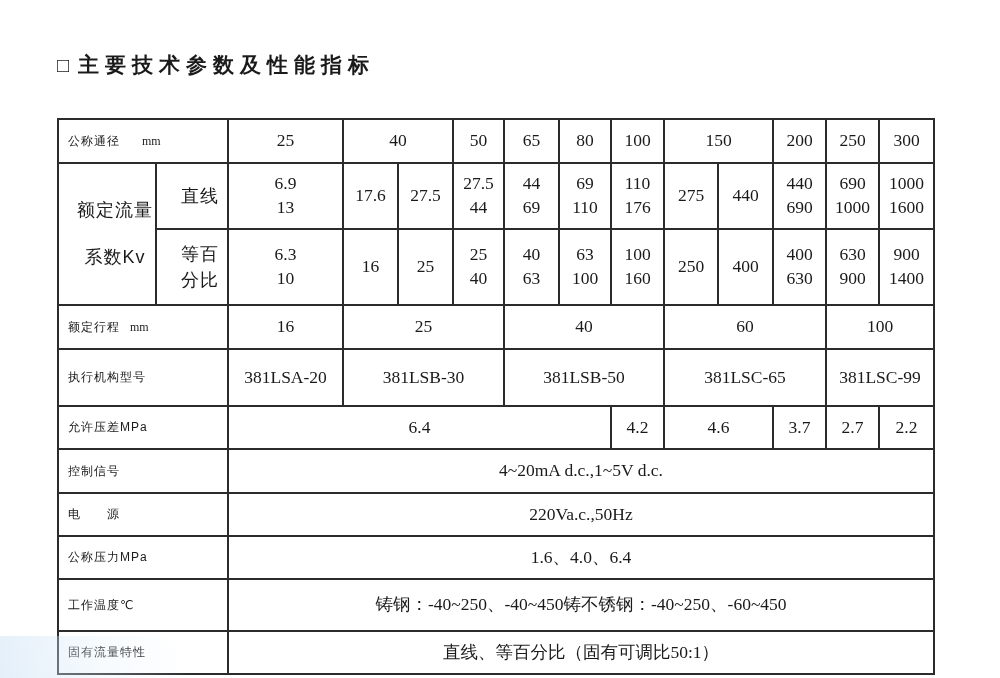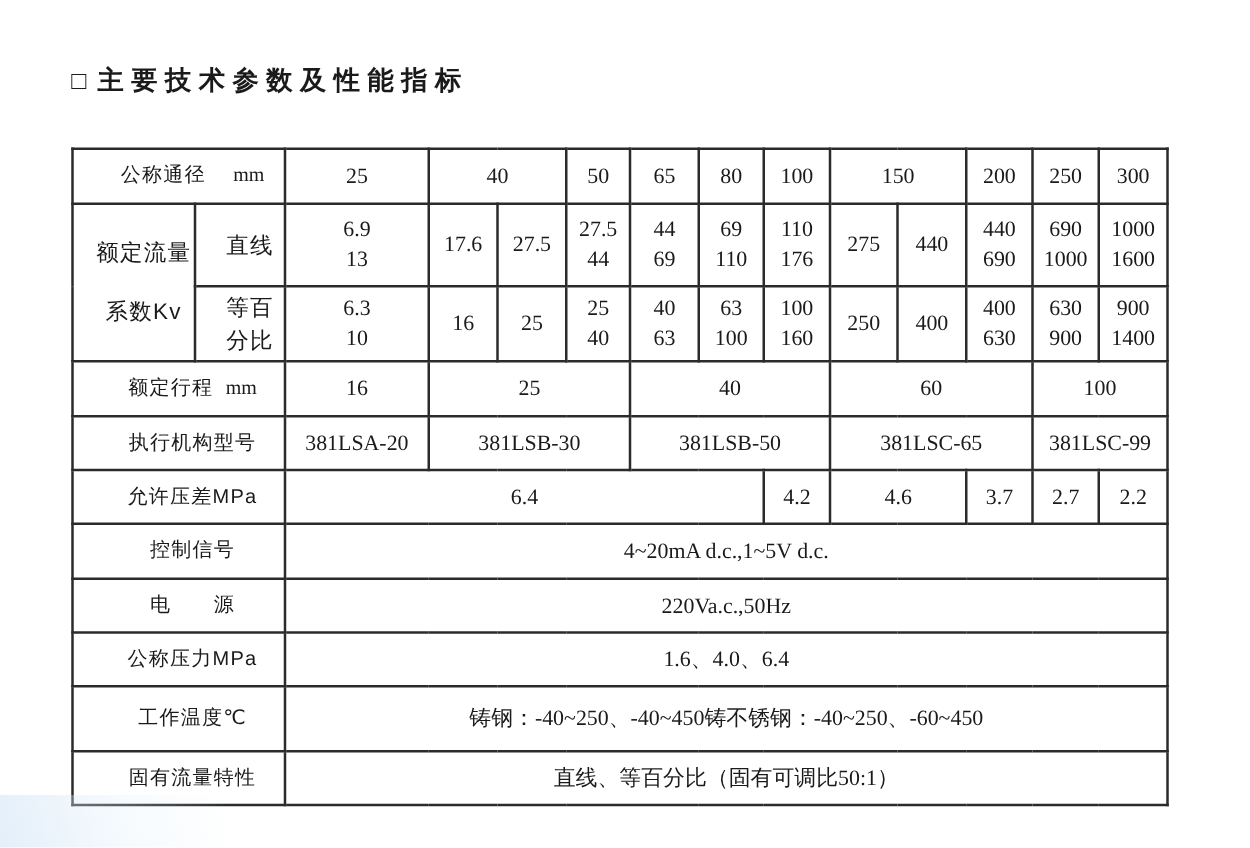--- a/index.html
+++ b/index.html
@@ -22,36 +22,36 @@
     border-collapse:collapse;table-layout:fixed;
   }
   .spec-table td{
     border:2px solid #2b2b2b;
     text-align:center;vertical-align:middle;
     font-family:"Liberation Serif","DejaVu Serif",serif;
     font-size:17.5px;padding:0;line-height:1.35;
     overflow:hidden;
   }
   .spec-table td.lbl{
-    text-align:center;padding-left:22px;
+    text-align:left;padding-left:9px;
     font-family:"Liberation Sans","DejaVu Sans",sans-serif;
-    font-size:16px;letter-spacing:1px;
+    font-size:12px;letter-spacing:1px;
   }
   .spec-table td.sublbl{
     text-align:center;padding-left:16px;
     font-family:"Liberation Sans","DejaVu Sans",sans-serif;
     font-size:18px;letter-spacing:1px;
   }
   .pre{white-space:pre-line;}
   td.kv-main{line-height:2.6;}
   td.eq-lbl{line-height:1.45;}
   .unit-gap-lg{margin-left:22px;font-family:"Liberation Serif","DejaVu Serif",serif;letter-spacing:0;}
   .unit-gap-sm{margin-left:10px;font-family:"Liberation Serif","DejaVu Serif",serif;letter-spacing:0;}
-  tr.r1{height:44px;}  tr.r2{height:66px;}  tr.r3{height:60px;}
-  tr.r4{height:44px;}  tr.r5{height:43px;}  tr.r6{height:43px;}
+  tr.r1{height:44px;}  tr.r2{height:66px;}  tr.r3{height:76px;}
+  tr.r4{height:44px;}  tr.r5{height:57px;}  tr.r6{height:43px;}
   tr.r7{height:44px;}  tr.r8{height:43px;}  tr.r9{height:43px;}
   tr.r10{height:52px;} tr.r11{height:43px;border-radius:13px;}
   .corner-glow{
     position:absolute;left:0;bottom:0;width:230px;height:42px;pointer-events:none;
     background:linear-gradient(75deg, rgba(205,226,245,0.55) 0%, rgba(222,238,250,0.25) 45%, rgba(255,255,255,0) 80%);
   }
 </style>
 </head>
 <body>
 

